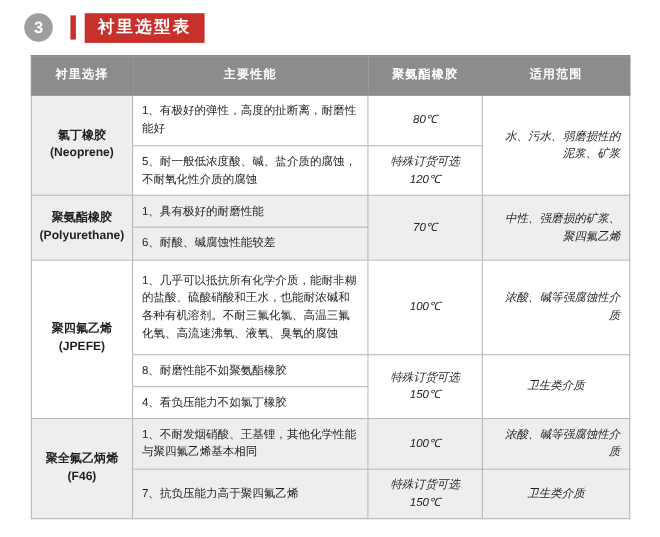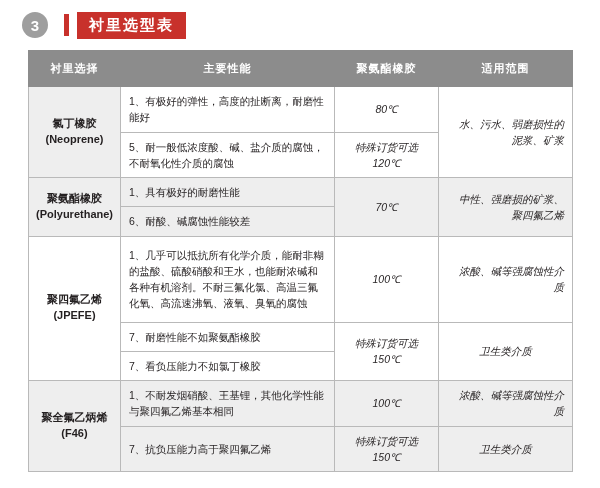--- a/index.html
+++ b/index.html
@@ -196,29 +196,29 @@
           <td class="perf plain" style="height:86px">1、几乎可以抵抗所有化学介质，能耐非糊的盐酸、硫酸硝酸和王水，也能耐浓碱和各种有机溶剂。不耐三氟化氯、高温三氟化氧、高流速沸氧、液氧、臭氧的腐蚀</td>
           <td class="temp plain">
             <div>100℃</div>
           </td>
           <td class="scope plain">
             <div>浓酸、碱等强腐蚀性介</div>
             <div>质</div>
           </td>
         </tr>
         <tr>
-          <td class="perf plain">7、耐磨性能不如聚氨酯橡胶</td>
+          <td class="perf plain">8、耐磨性能不如聚氨酯橡胶</td>
           <td class="temp plain" rowspan="2">
             <div class="nowrap-c">特殊订货可选</div>
             <div>150℃</div>
           </td>
           <td class="scope plain" rowspan="2" style="text-align:center;padding-left:8px">卫生类介质</td>
         </tr>
         <tr>
-          <td class="perf plain">7、看负压能力不如氯丁橡胶</td>
+          <td class="perf plain">4、看负压能力不如氯丁橡胶</td>
         </tr>
 
         <tr>
           <td class="name shade" rowspan="2">
             <div>聚全氟乙炳烯</div>
             <div>(F46)</div>
           </td>
           <td class="perf shade">1、不耐发烟硝酸、王基锂，其他化学性能与聚四氟乙烯基本相同</td>
           <td class="temp shade">
             <div>100℃</div>

